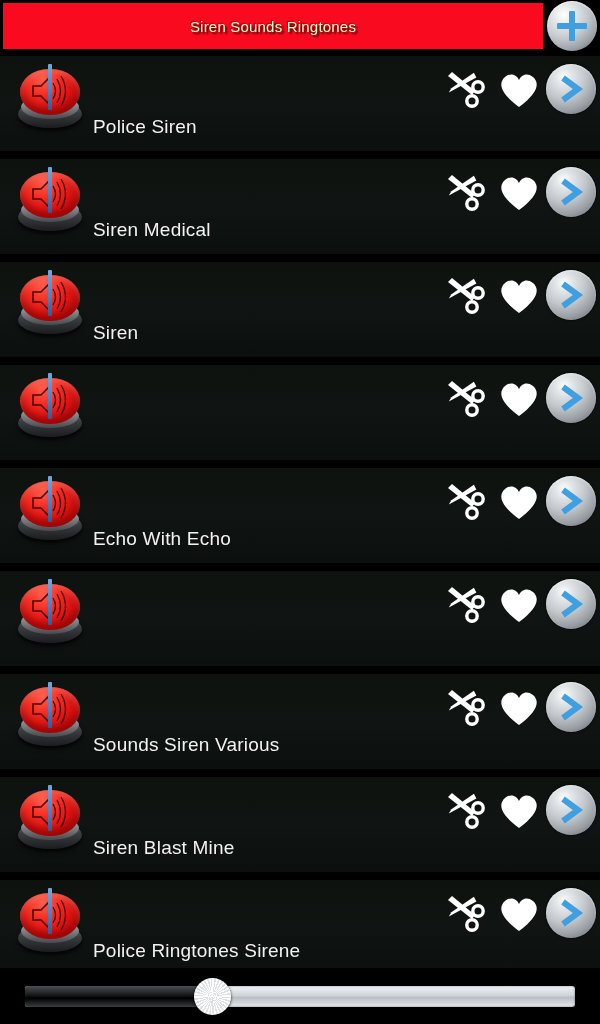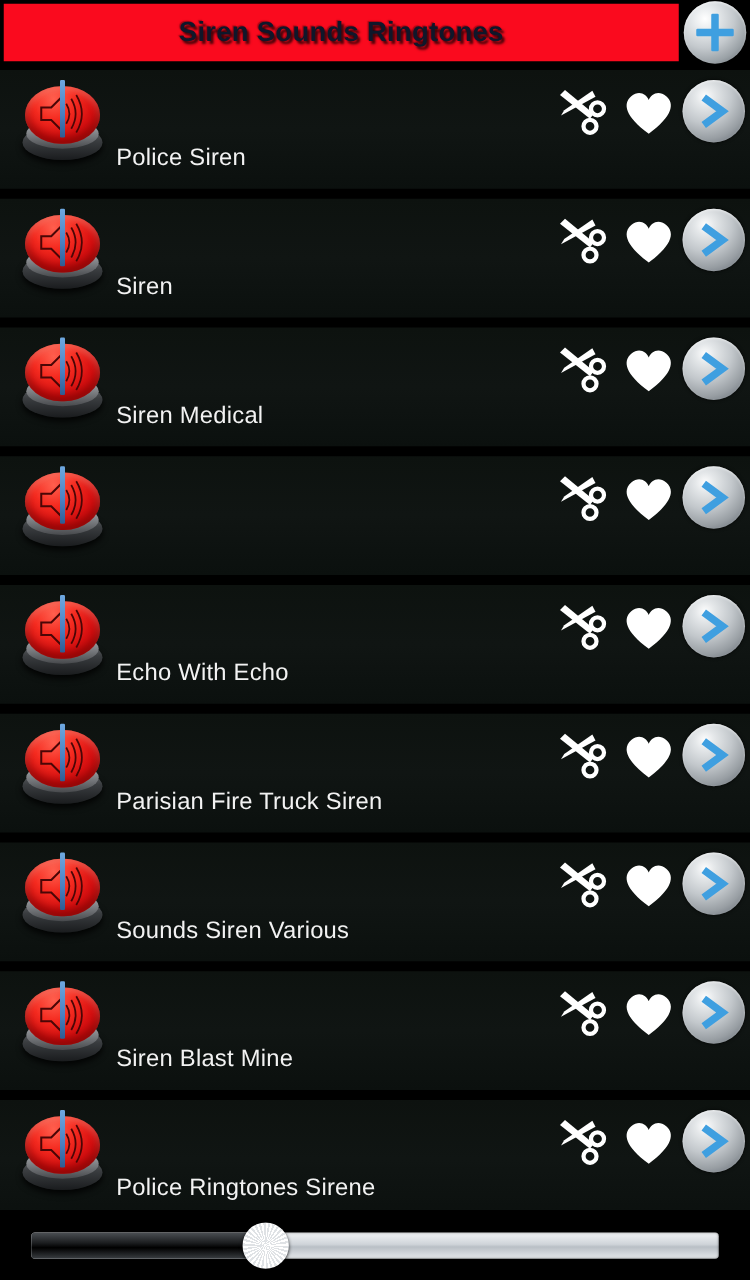--- a/index.html
+++ b/index.html
@@ -29,23 +29,23 @@
     top: 3px;
     width: 540px;
     height: 46px;
     background: #fa0a1e;
     display: flex;
     align-items: center;
     justify-content: center;
     box-sizing: border-box;
   }
   .title-text {
-    color: #0f172a;
-    font-size: 22px;
-    font-weight: bold;
+    color: #fef9c3;
+    font-size: 15px;
+    font-weight: normal;
     letter-spacing: 0.2px;
     text-shadow: 2px 2px 2px rgba(0,0,0,0.75), -1px -1px 1px rgba(0,0,0,0.35);
     white-space: nowrap;
   }
   .add-button {
     position: absolute;
     left: 547px;
     top: 1px;
     width: 50px;
     height: 50px;
@@ -285,20 +285,57 @@
     <div class="base2"></div>
     <div class="cap"></div>
     <svg class="spk" viewBox="0 0 42 34">
       <path d="M4 12 H12 L20 4 V30 L12 22 H4 Z" fill="none" stroke="#4a0606" stroke-width="1.6"></path>
       <path d="M24 9 Q29 17 24 25" fill="none" stroke="#4a0606" stroke-width="1.4"></path>
       <path d="M28 5 Q35 17 28 29" fill="none" stroke="#4a0606" stroke-width="1.4"></path>
       <path d="M32 2 Q41 17 32 32" fill="none" stroke="#4a0606" stroke-width="1.4"></path>
     </svg>
     <div class="needle"></div>
   </div>
+      <div class="row-title">Siren Medical</div>
+      <div class="row-actions">
+  <div class="icon-btn">
+    <svg viewBox="0 0 50 50" width="50" height="50">
+      <g fill="#ffffff">
+        <path d="M6 12 L10 8 L33 27 L30 31 Z"></path>
+        <path d="M6 27 L9 23 L33 10 L35 15 Z" transform="rotate(-6 20 20)"></path>
+      </g>
+      <circle cx="36" cy="23" r="5.2" fill="none" stroke="#ffffff" stroke-width="3.4"></circle>
+      <circle cx="30" cy="37" r="5.2" fill="none" stroke="#ffffff" stroke-width="3.4"></circle>
+    </svg>
+  </div>
+  <div class="icon-btn">
+    <svg viewBox="0 0 50 50" width="50" height="50">
+      <path d="M25 43 C6 29 4 19 11 13 C17 8 23 11 25 16 C27 11 33 8 39 13 C46 19 44 29 25 43 Z" fill="#ffffff"></path>
+    </svg>
+  </div>
+  <div class="chev-btn">
+    <svg viewBox="0 0 26 28" width="26" height="28">
+      <path d="M5 3 L20 14 L5 25" fill="none" stroke="#3f9fe0" stroke-width="6" stroke-linejoin="miter" stroke-linecap="butt"></path>
+    </svg>
+  </div>
+      </div>
+    </div>
+    <div class="row">
+  <div class="dome">
+    <div class="base"></div>
+    <div class="base2"></div>
+    <div class="cap"></div>
+    <svg class="spk" viewBox="0 0 42 34">
+      <path d="M4 12 H12 L20 4 V30 L12 22 H4 Z" fill="none" stroke="#4a0606" stroke-width="1.6"></path>
+      <path d="M24 9 Q29 17 24 25" fill="none" stroke="#4a0606" stroke-width="1.4"></path>
+      <path d="M28 5 Q35 17 28 29" fill="none" stroke="#4a0606" stroke-width="1.4"></path>
+      <path d="M32 2 Q41 17 32 32" fill="none" stroke="#4a0606" stroke-width="1.4"></path>
+    </svg>
+    <div class="needle"></div>
+  </div>
       <div class="row-title">Siren</div>
       <div class="row-actions">
   <div class="icon-btn">
     <svg viewBox="0 0 50 50" width="50" height="50">
       <g fill="#ffffff">
         <path d="M6 12 L10 8 L33 27 L30 31 Z"></path>
         <path d="M6 27 L9 23 L33 10 L35 15 Z" transform="rotate(-6 20 20)"></path>
       </g>
       <circle cx="36" cy="23" r="5.2" fill="none" stroke="#ffffff" stroke-width="3.4"></circle>
       <circle cx="30" cy="37" r="5.2" fill="none" stroke="#ffffff" stroke-width="3.4"></circle>
@@ -322,57 +359,20 @@
     <div class="base2"></div>
     <div class="cap"></div>
     <svg class="spk" viewBox="0 0 42 34">
       <path d="M4 12 H12 L20 4 V30 L12 22 H4 Z" fill="none" stroke="#4a0606" stroke-width="1.6"></path>
       <path d="M24 9 Q29 17 24 25" fill="none" stroke="#4a0606" stroke-width="1.4"></path>
       <path d="M28 5 Q35 17 28 29" fill="none" stroke="#4a0606" stroke-width="1.4"></path>
       <path d="M32 2 Q41 17 32 32" fill="none" stroke="#4a0606" stroke-width="1.4"></path>
     </svg>
     <div class="needle"></div>
   </div>
-      <div class="row-title">Siren Medical</div>
-      <div class="row-actions">
-  <div class="icon-btn">
-    <svg viewBox="0 0 50 50" width="50" height="50">
-      <g fill="#ffffff">
-        <path d="M6 12 L10 8 L33 27 L30 31 Z"></path>
-        <path d="M6 27 L9 23 L33 10 L35 15 Z" transform="rotate(-6 20 20)"></path>
-      </g>
-      <circle cx="36" cy="23" r="5.2" fill="none" stroke="#ffffff" stroke-width="3.4"></circle>
-      <circle cx="30" cy="37" r="5.2" fill="none" stroke="#ffffff" stroke-width="3.4"></circle>
-    </svg>
-  </div>
-  <div class="icon-btn">
-    <svg viewBox="0 0 50 50" width="50" height="50">
-      <path d="M25 43 C6 29 4 19 11 13 C17 8 23 11 25 16 C27 11 33 8 39 13 C46 19 44 29 25 43 Z" fill="#ffffff"></path>
-    </svg>
-  </div>
-  <div class="chev-btn">
-    <svg viewBox="0 0 26 28" width="26" height="28">
-      <path d="M5 3 L20 14 L5 25" fill="none" stroke="#3f9fe0" stroke-width="6" stroke-linejoin="miter" stroke-linecap="butt"></path>
-    </svg>
-  </div>
-      </div>
-    </div>
-    <div class="row">
-  <div class="dome">
-    <div class="base"></div>
-    <div class="base2"></div>
-    <div class="cap"></div>
-    <svg class="spk" viewBox="0 0 42 34">
-      <path d="M4 12 H12 L20 4 V30 L12 22 H4 Z" fill="none" stroke="#4a0606" stroke-width="1.6"></path>
-      <path d="M24 9 Q29 17 24 25" fill="none" stroke="#4a0606" stroke-width="1.4"></path>
-      <path d="M28 5 Q35 17 28 29" fill="none" stroke="#4a0606" stroke-width="1.4"></path>
-      <path d="M32 2 Q41 17 32 32" fill="none" stroke="#4a0606" stroke-width="1.4"></path>
-    </svg>
-    <div class="needle"></div>
-  </div>
       <div class="row-actions">
   <div class="icon-btn">
     <svg viewBox="0 0 50 50" width="50" height="50">
       <g fill="#ffffff">
         <path d="M6 12 L10 8 L33 27 L30 31 Z"></path>
         <path d="M6 27 L9 23 L33 10 L35 15 Z" transform="rotate(-6 20 20)"></path>
       </g>
       <circle cx="36" cy="23" r="5.2" fill="none" stroke="#ffffff" stroke-width="3.4"></circle>
       <circle cx="30" cy="37" r="5.2" fill="none" stroke="#ffffff" stroke-width="3.4"></circle>
     </svg>
@@ -432,21 +432,20 @@
     <div class="base2"></div>
     <div class="cap"></div>
     <svg class="spk" viewBox="0 0 42 34">
       <path d="M4 12 H12 L20 4 V30 L12 22 H4 Z" fill="none" stroke="#4a0606" stroke-width="1.6"></path>
       <path d="M24 9 Q29 17 24 25" fill="none" stroke="#4a0606" stroke-width="1.4"></path>
       <path d="M28 5 Q35 17 28 29" fill="none" stroke="#4a0606" stroke-width="1.4"></path>
       <path d="M32 2 Q41 17 32 32" fill="none" stroke="#4a0606" stroke-width="1.4"></path>
     </svg>
     <div class="needle"></div>
   </div>
-      <div class="row-title">Parisian Fire Truck Siren</div>
       <div class="row-actions">
   <div class="icon-btn">
     <svg viewBox="0 0 50 50" width="50" height="50">
       <g fill="#ffffff">
         <path d="M6 12 L10 8 L33 27 L30 31 Z"></path>
         <path d="M6 27 L9 23 L33 10 L35 15 Z" transform="rotate(-6 20 20)"></path>
       </g>
       <circle cx="36" cy="23" r="5.2" fill="none" stroke="#ffffff" stroke-width="3.4"></circle>
       <circle cx="30" cy="37" r="5.2" fill="none" stroke="#ffffff" stroke-width="3.4"></circle>
     </svg>

